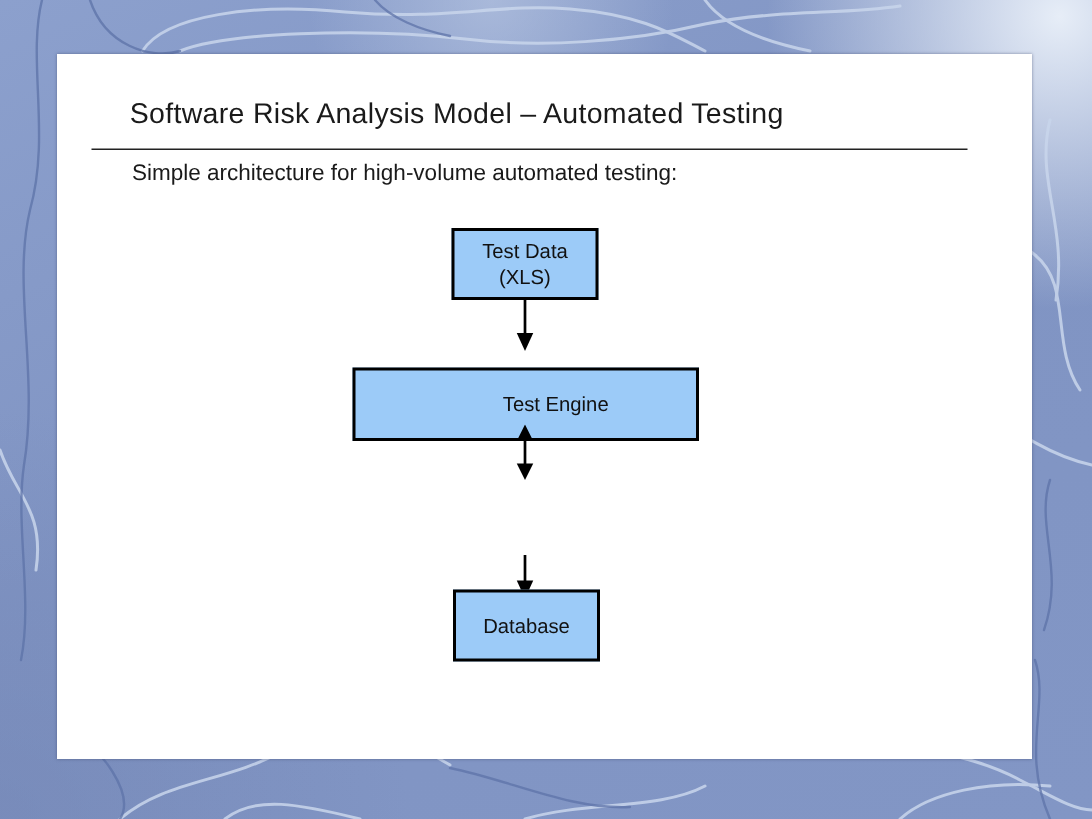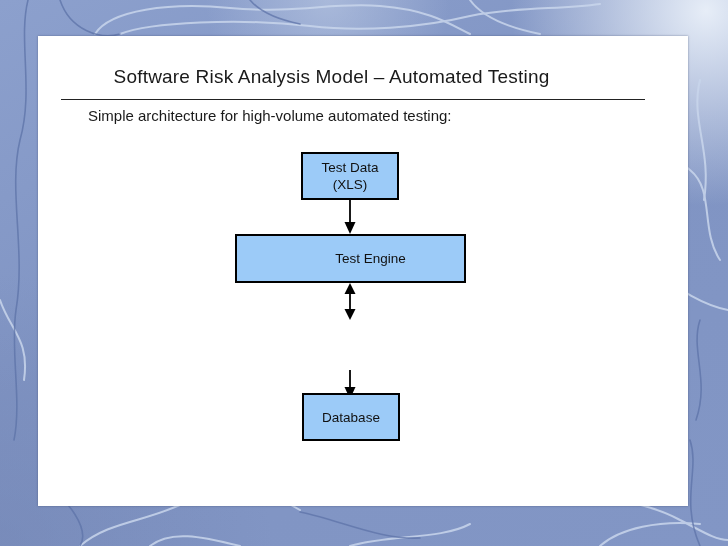--- a/index.html
+++ b/index.html
@@ -27,21 +27,20 @@
     box-shadow:0 0 2px rgba(55,65,100,0.55);
   }
   .slide-title{
     position:absolute;
     left:0;top:28px;width:533px;
     text-align:center;
     font-size:19px;
     line-height:26px;
     color:#1a1a1a;
     letter-spacing:0.2px;
-    padding-left:27px;
   }
   .title-rule{
     position:absolute;
     left:23px;top:63px;
     width:584px;height:0;
     border-top:1.4px solid #222222;
   }
   .slide-subtitle{
     position:absolute;
     left:50px;top:71px;
@@ -54,21 +53,21 @@
     background:#9CCBF8;
     border:2px solid #000000;
     box-sizing:border-box;
     display:flex;align-items:center;justify-content:center;
     text-align:center;
     font-size:13.5px;line-height:17px;
     color:#111111;
     white-space:pre-line;
   }
   .box-test-data{left:263px;top:116px;width:98px;height:48px;}
-  .box-test-engine{left:197px;top:198px;width:231px;height:49px;padding-left:40px;}
+  .box-test-engine{left:197px;top:209px;width:231px;height:49px;padding-left:40px;}
   .box-mid-ware{left:197px;top:284px;width:232px;height:50px;}
   .box-database{left:264px;top:357px;width:98px;height:48px;}
   .arrow{position:absolute;}
   .arr1{left:305px;top:164px;}
   .arr2{left:305px;top:247px;}
   .arr3{left:305px;top:334px;}
 </style>
 </head>
 <body>
 

